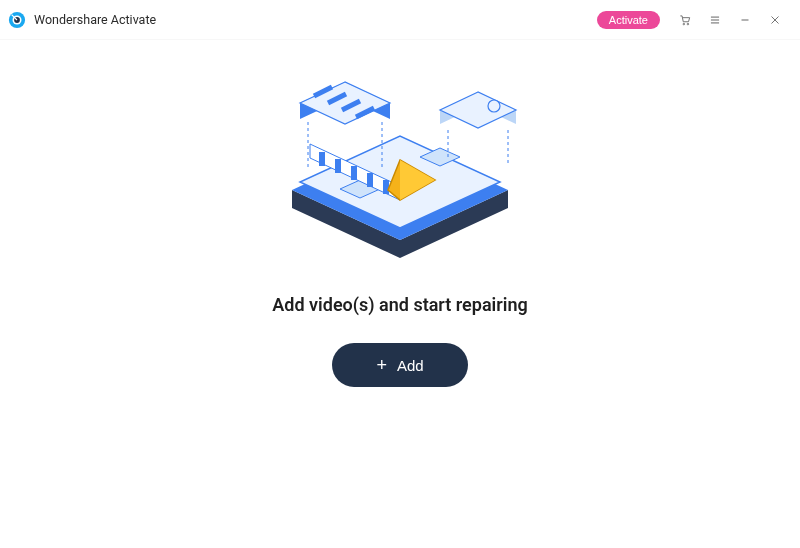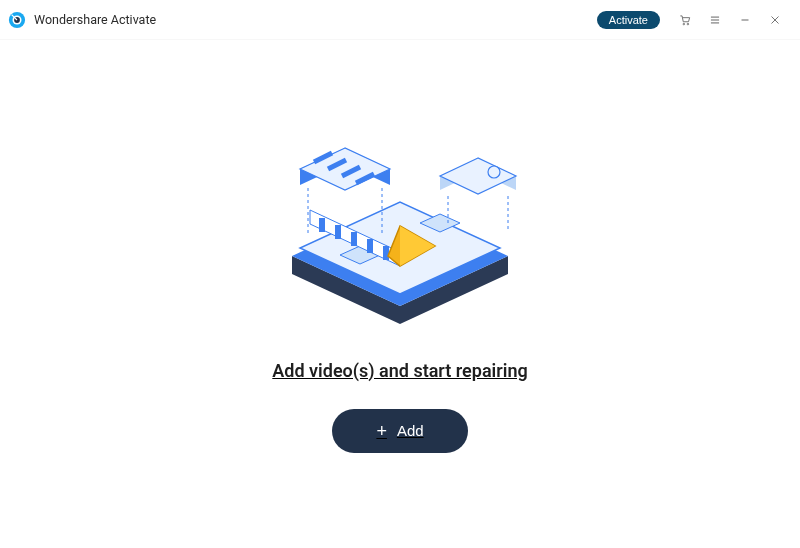--- a/index.html
+++ b/index.html
@@ -15,35 +15,34 @@
     padding: 0 10px 0 8px;
     border-bottom: 1px solid rgba(0,0,0,0.03);
   }
   .app-icon {
     width: 18px; height: 18px; margin-right: 8px;
     display: inline-flex; align-items: center; justify-content: center;
   }
   .app-title { font-size: 12.5px; color: #2b2b2b; }
   .spacer { flex: 1; }
   .activate-btn {
-    background: #0c4a6e; color: #fff; border: none;
+    background: #ec4899; color: #fff; border: none;
     font-size: 11px; padding: 3px 12px; border-radius: 10px;
     cursor: pointer; margin-right: 10px;
   }
   .tb-icon {
     width: 30px; height: 30px; display: inline-flex;
     align-items: center; justify-content: center;
     color: #6b6b6b; cursor: pointer;
   }
   .tb-icon svg { width: 14px; height: 14px; }
   .content {
     flex: 1; display: flex; flex-direction: column;
-    align-items: center; justify-content: center;
+    align-items: center; 
     padding-bottom: 30px;
-    text-decoration: underline;
   }
   .illustration {
     width: 300px; height: 230px; margin-bottom: 24px;
   }
   .heading {
     font-size: 18px; font-weight: 600; color: #1f1f1f;
     margin-bottom: 28px;
   }
   .add-btn {
     background: #22324a; color: #fff; border: none;

